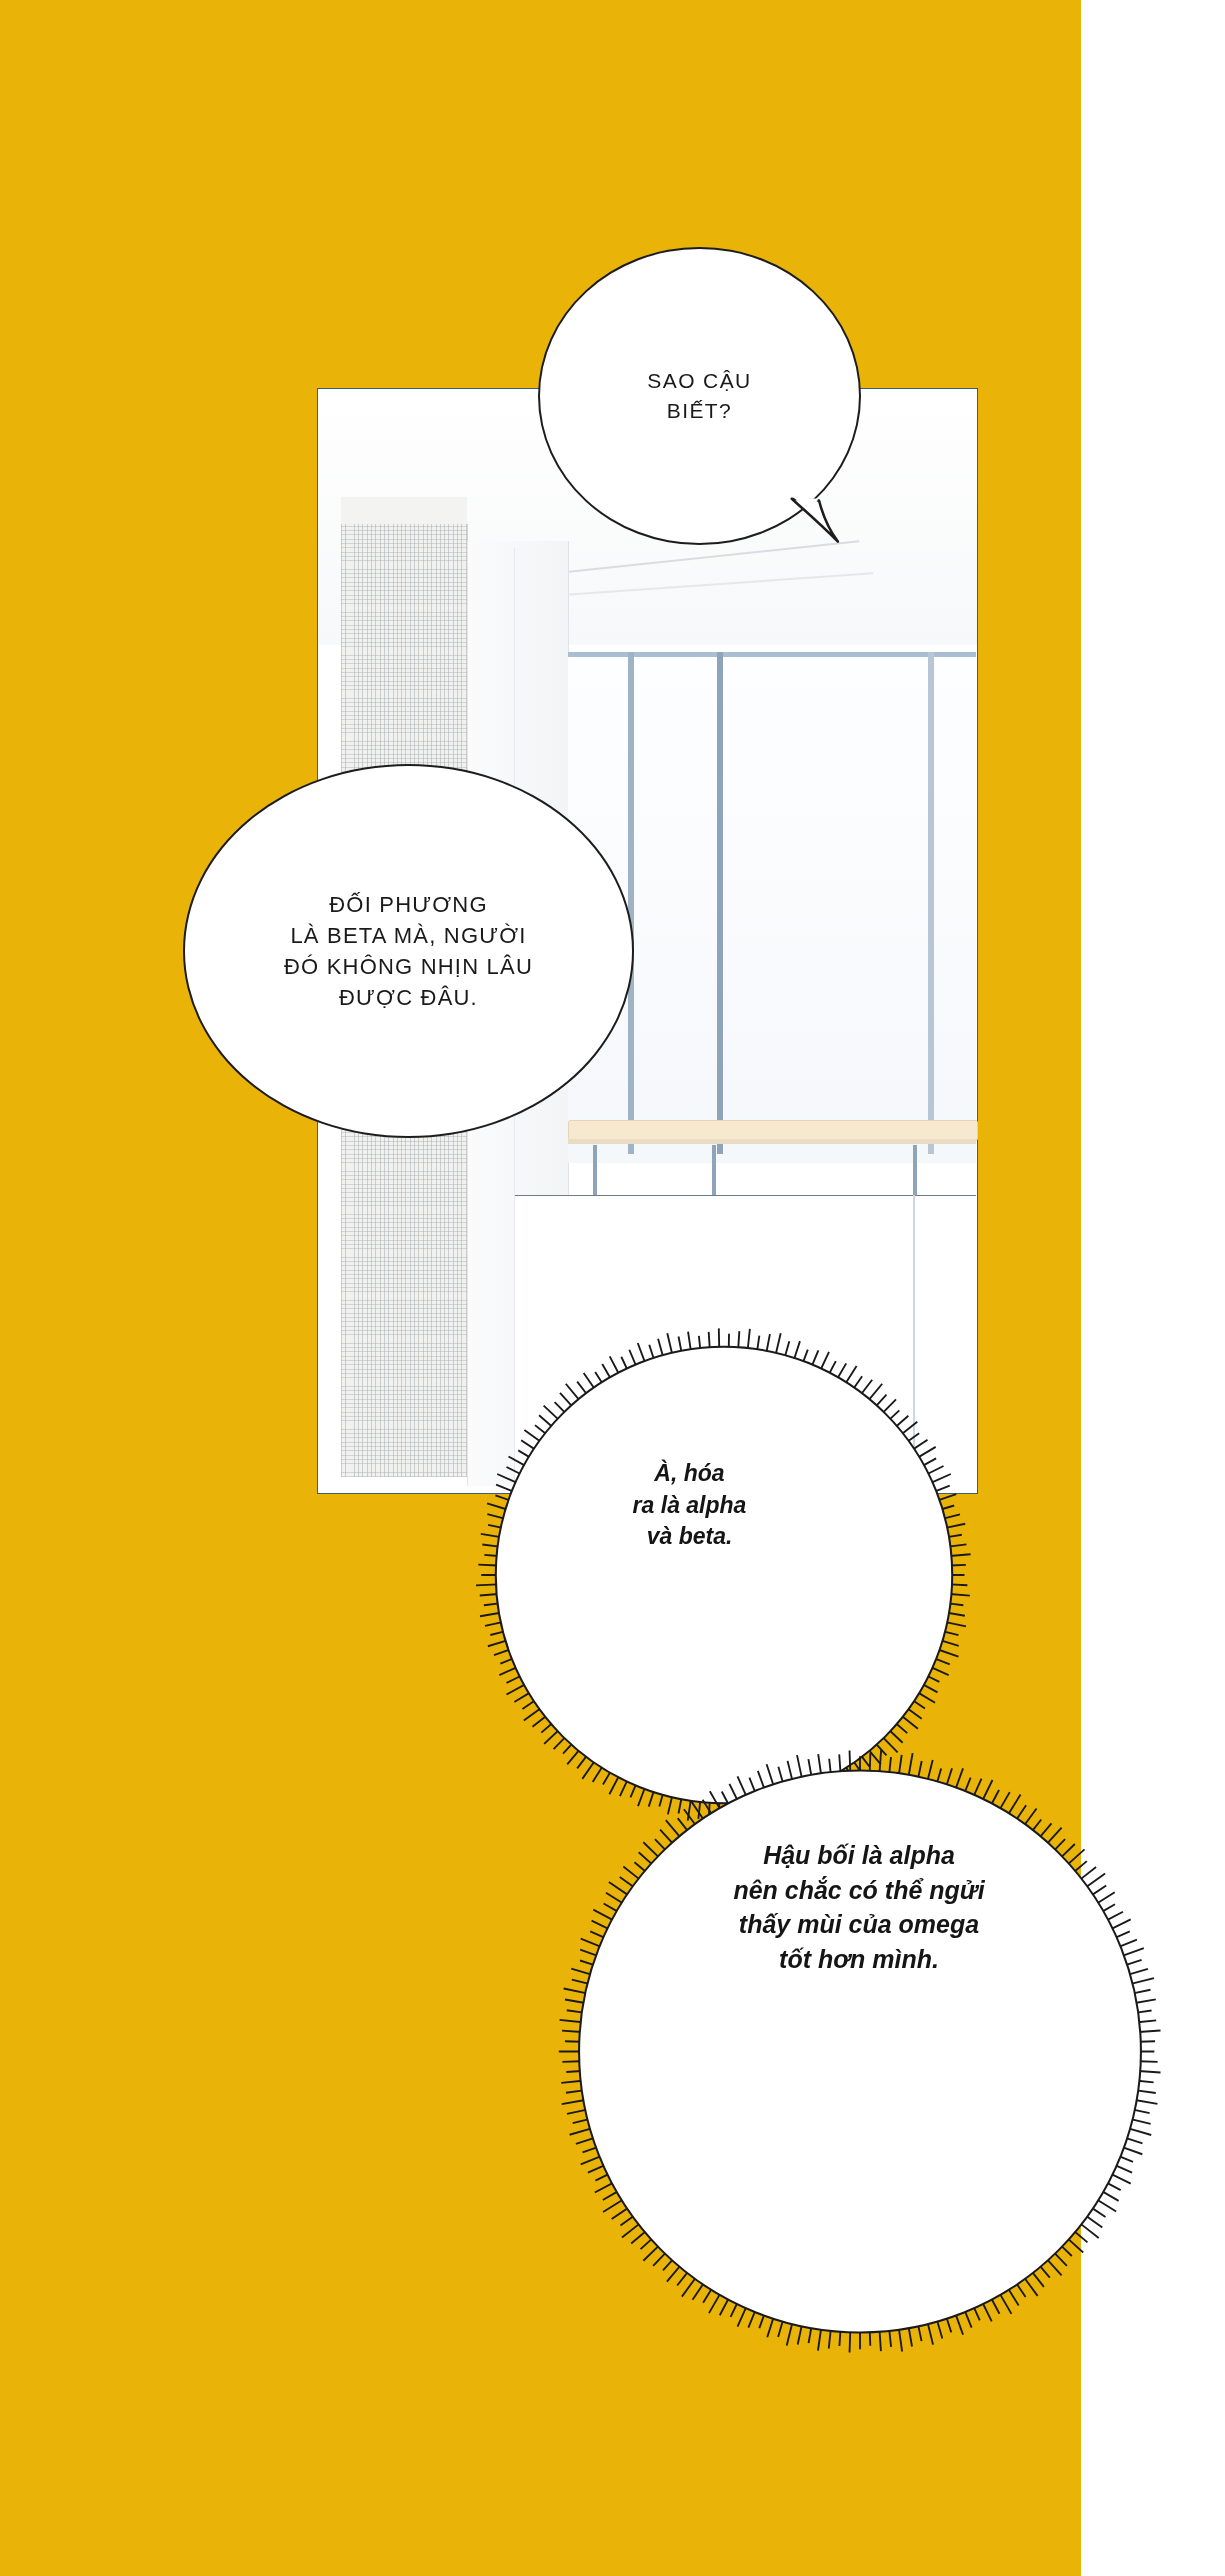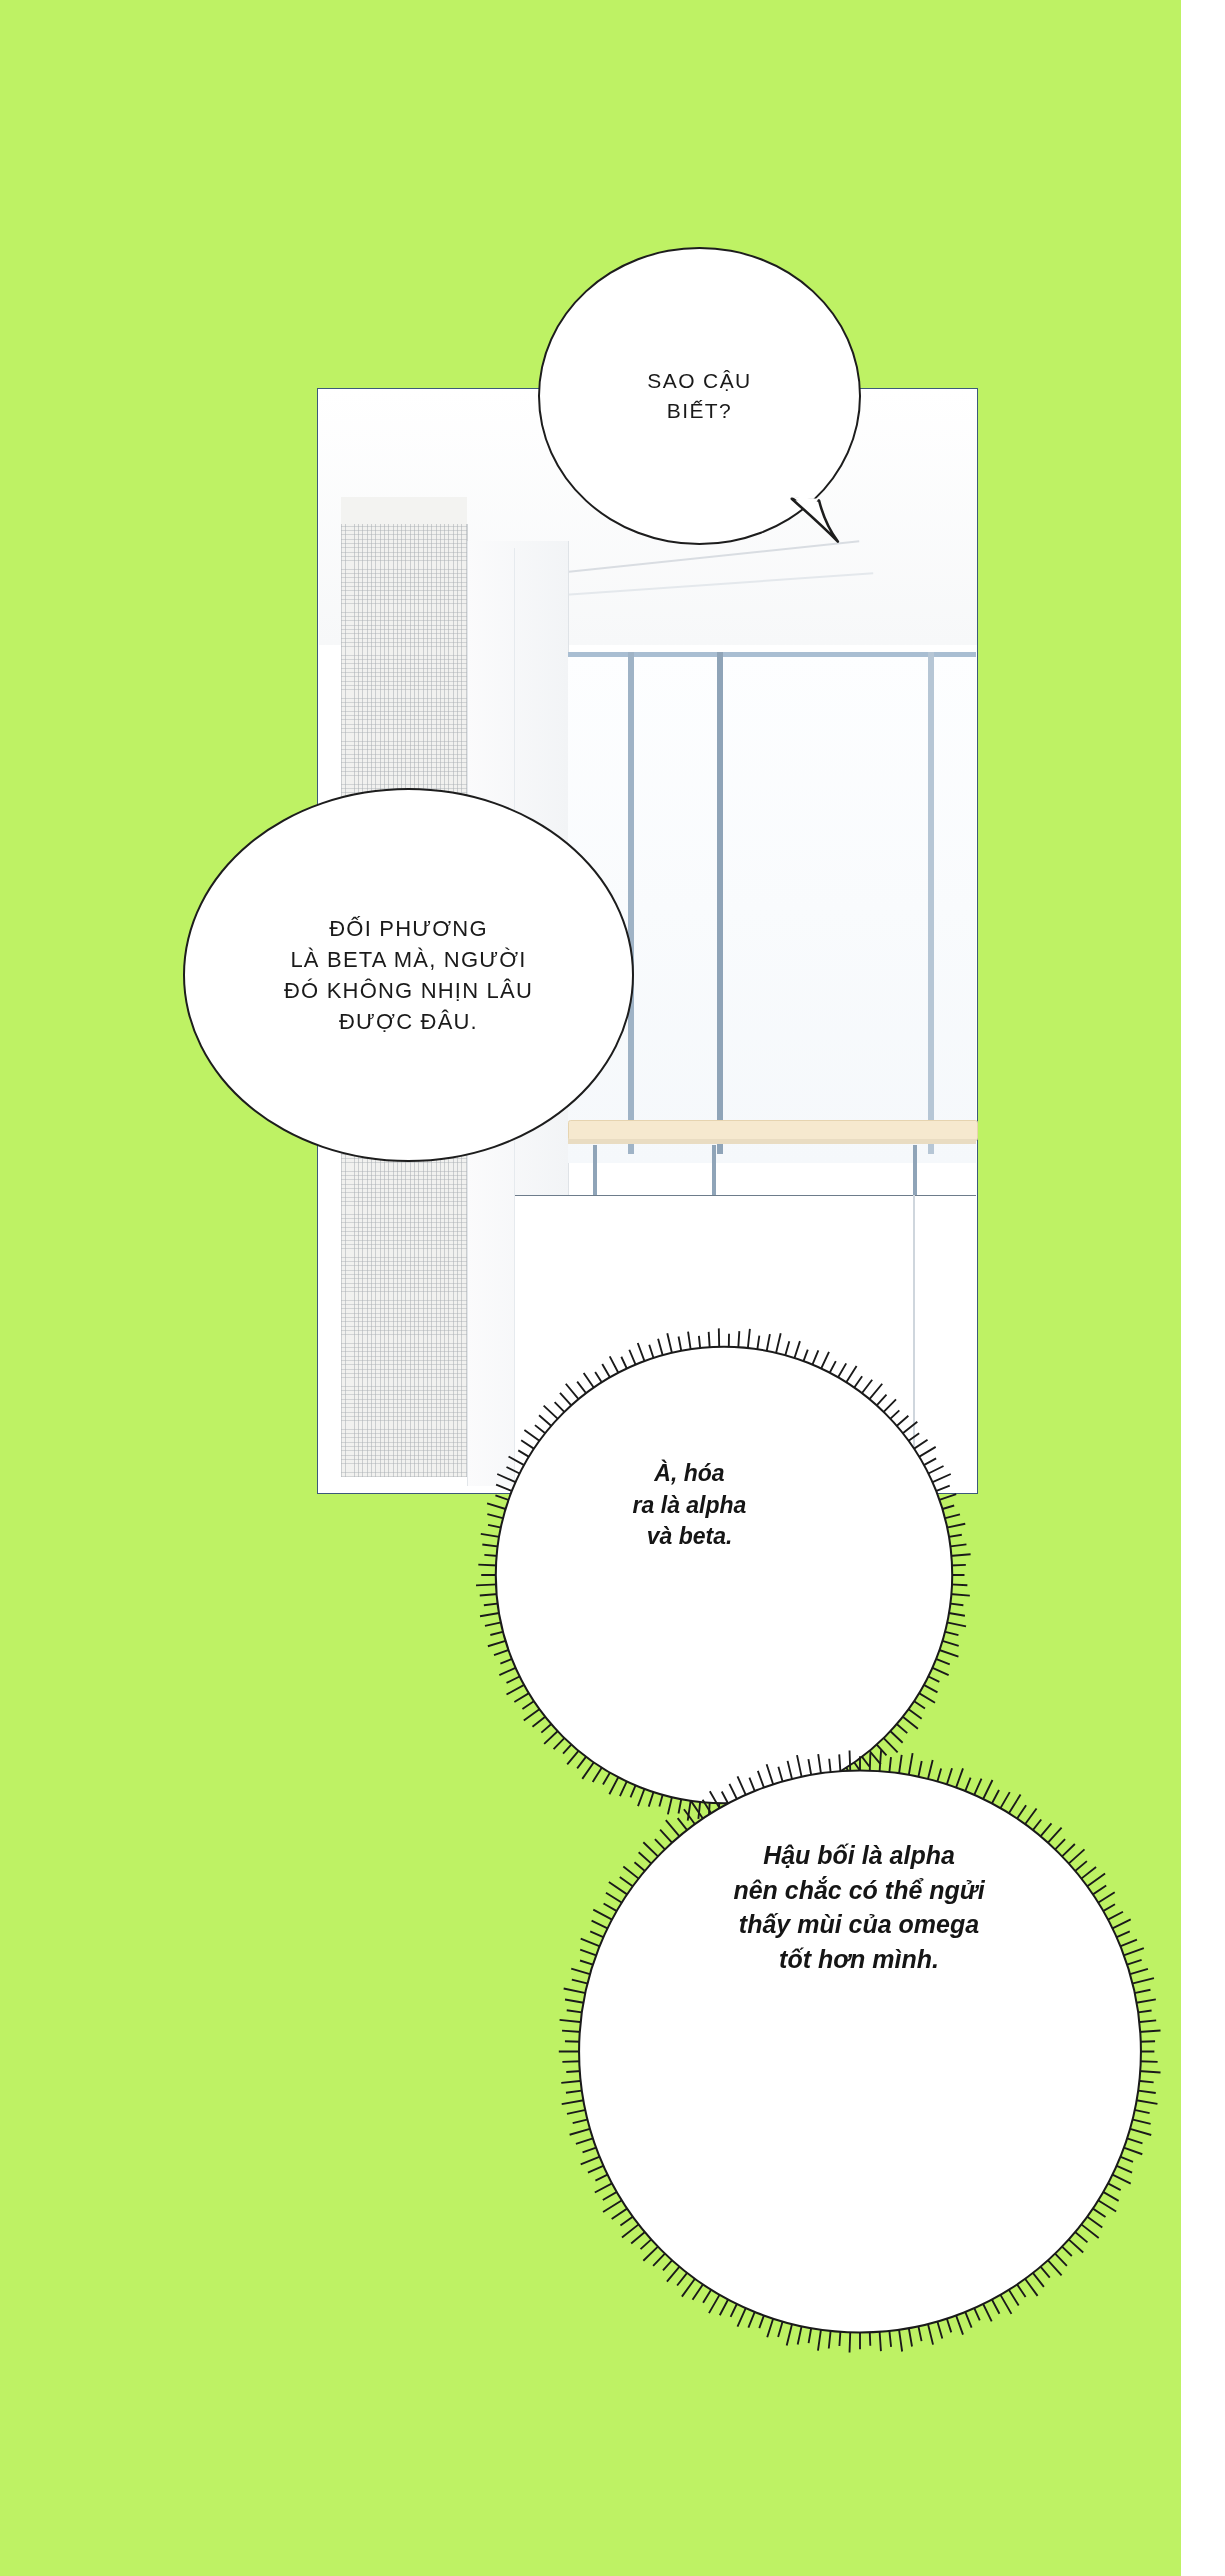--- a/index.html
+++ b/index.html
@@ -11,23 +11,23 @@
     width: 1225px;
     height: 2576px;
     position: relative;
     overflow: hidden;
     font-family: "Liberation Sans", sans-serif;
   }
 
   #page {
     position: absolute;
     left: 0; top: 0;
-    width: 1181px;
+    width: 1081px;
     height: 2576px;
-    background: #bef264;
+    background: #eab308;
   }
 
   
   .panel {
     position: absolute;
     left: 317px;
     top: 388px;
     width: 661px;
     height: 1106px;
   }
@@ -231,21 +231,21 @@
     left: 790px;
     top: 497px;
     width: 53px;
     height: 48px;
   }
   .tail-1 svg { display: block; }
 
   
   #bubble-2 {
     left: 183px;
-    top: 788px;
+    top: 764px;
     width: 451px;
     height: 374px;
     align-items: center;
   }
   #bubble-2 .text {
     font-size: 22px;
     letter-spacing: 1.2px;
   }
 
   

